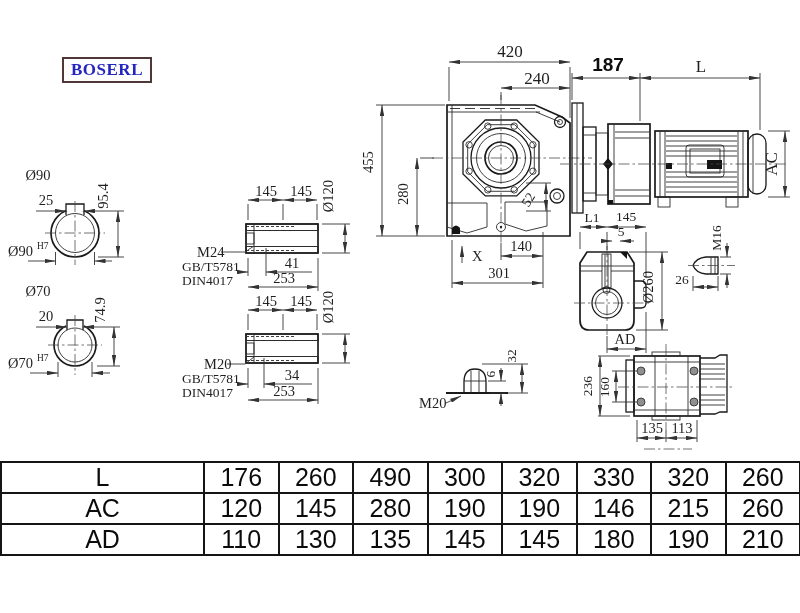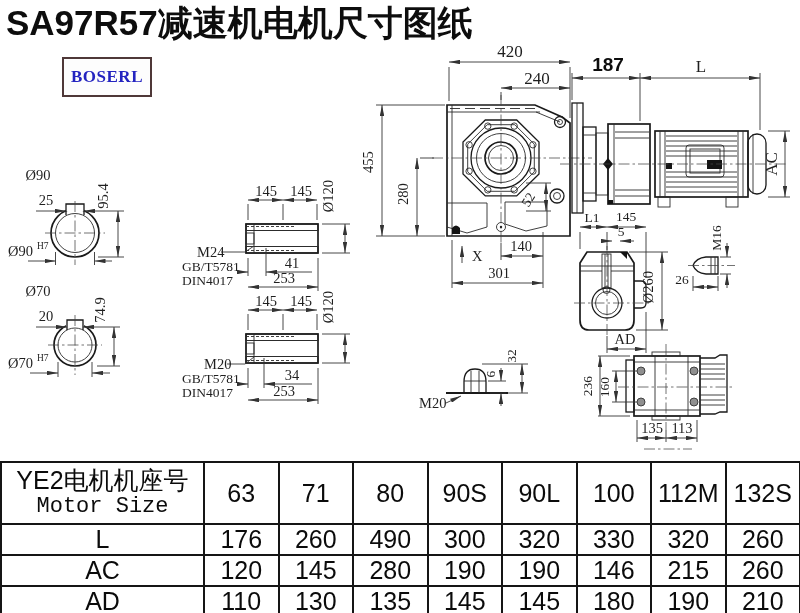--- a/index.html
+++ b/index.html
@@ -2,21 +2,21 @@
 <html><head>
 <meta charset="utf-8">
 <style>
   html,body{margin:0;padding:0;background:#ffffff;}
   .stage{position:relative;width:800px;height:613px;background:#ffffff;overflow:hidden;
          font-family:"Liberation Sans",sans-serif;}
   .title{position:absolute;left:6px;top:0px;font-family:"Liberation Sans",sans-serif;
          font-weight:800;font-size:35px;color:#0d0d0d;letter-spacing:0px;white-space:nowrap;}
   .logo{position:absolute;left:62px;top:57px;border:2px solid #4f3838;color:#2424c0;
         font-family:"Liberation Serif",serif;font-weight:bold;font-size:17px;
-        padding:8px 7px;letter-spacing:0.5px;background:#fdfdfd;}
+        padding:1px 7px;letter-spacing:0.5px;background:#fdfdfd;}
   svg{position:absolute;left:0;top:0;}
   svg text{font-family:"Liberation Serif",serif;fill:#1f1f1f;font-size:14.5px;}
   .ol{fill:none;stroke:#1a1a1a;stroke-width:1.7;}
   .om{fill:none;stroke:#1a1a1a;stroke-width:1.3;}
   .tn{fill:none;stroke:#2a2a2a;stroke-width:0.9;}
   .dim{fill:none;stroke:#333;stroke-width:0.9;}
   .cl{fill:none;stroke:#444;stroke-width:0.75;stroke-dasharray:11 3 2.5 3;}
   .blk{fill:#141414;stroke:none;}
   .big{font-size:17px;}
   .b187{font-family:"Liberation Sans",sans-serif;font-weight:bold;font-size:19px;fill:#0c0c0c;}
@@ -30,21 +30,20 @@
   .mt .dr td{height:29px;font-size:25px;}
   .hcn{font-size:25px;line-height:28px;}
   .hen{font-family:"Liberation Mono",monospace;font-size:22px;line-height:26px;}
   .colh{font-size:25px;}
 </style>
 </head>
 <body>
 
 <div class="stage">
 
-  <div class="title">SA97R57减速机电机尺寸图纸</div>
   <div class="logo">BOSERL</div>
 
   <svg width="800" height="460" viewBox="0 0 800 460">
     <defs>
       <marker id="ar" viewBox="0 0 10 4" refX="10" refY="2" markerWidth="11" markerHeight="4.4" orient="auto-start-reverse" markerUnits="userSpaceOnUse">
         <path d="M0,0 L10,2 L0,4 Z" fill="#333"></path>
       </marker>
       <pattern id="hat" patternUnits="userSpaceOnUse" width="4.5" height="4.5" patternTransform="rotate(45)">
         <line x1="0" y1="0" x2="0" y2="4.5" stroke="#555" stroke-width="1"></line>
       </pattern>
@@ -441,34 +440,20 @@
       <col style="width:74.5px">
         <col style="width:74.5px">
         <col style="width:74.5px">
         <col style="width:74.5px">
       <col style="width:74.5px">
         <col style="width:74.5px">
         <col style="width:74.5px">
         <col style="width:74.5px">
     </colgroup>
     <tbody>
-      <tr class="hdr">
-        <td>
-          <div class="hcn">YE2电机机座号</div>
-          <div class="hen">Motor Size</div>
-        </td>
-        <td class="colh">63</td>
-        <td class="colh">71</td>
-        <td class="colh">80</td>
-        <td class="colh">90S</td>
-        <td class="colh">90L</td>
-        <td class="colh">100</td>
-        <td class="colh">112M</td>
-        <td class="colh">132S</td>
-      </tr>
       <tr class="dr">
         <td>L</td>
         <td>176</td>
         <td>260</td>
         <td>490</td>
         <td>300</td>
         <td>320</td>
         <td>330</td>
         <td>320</td>
         <td>260</td>

